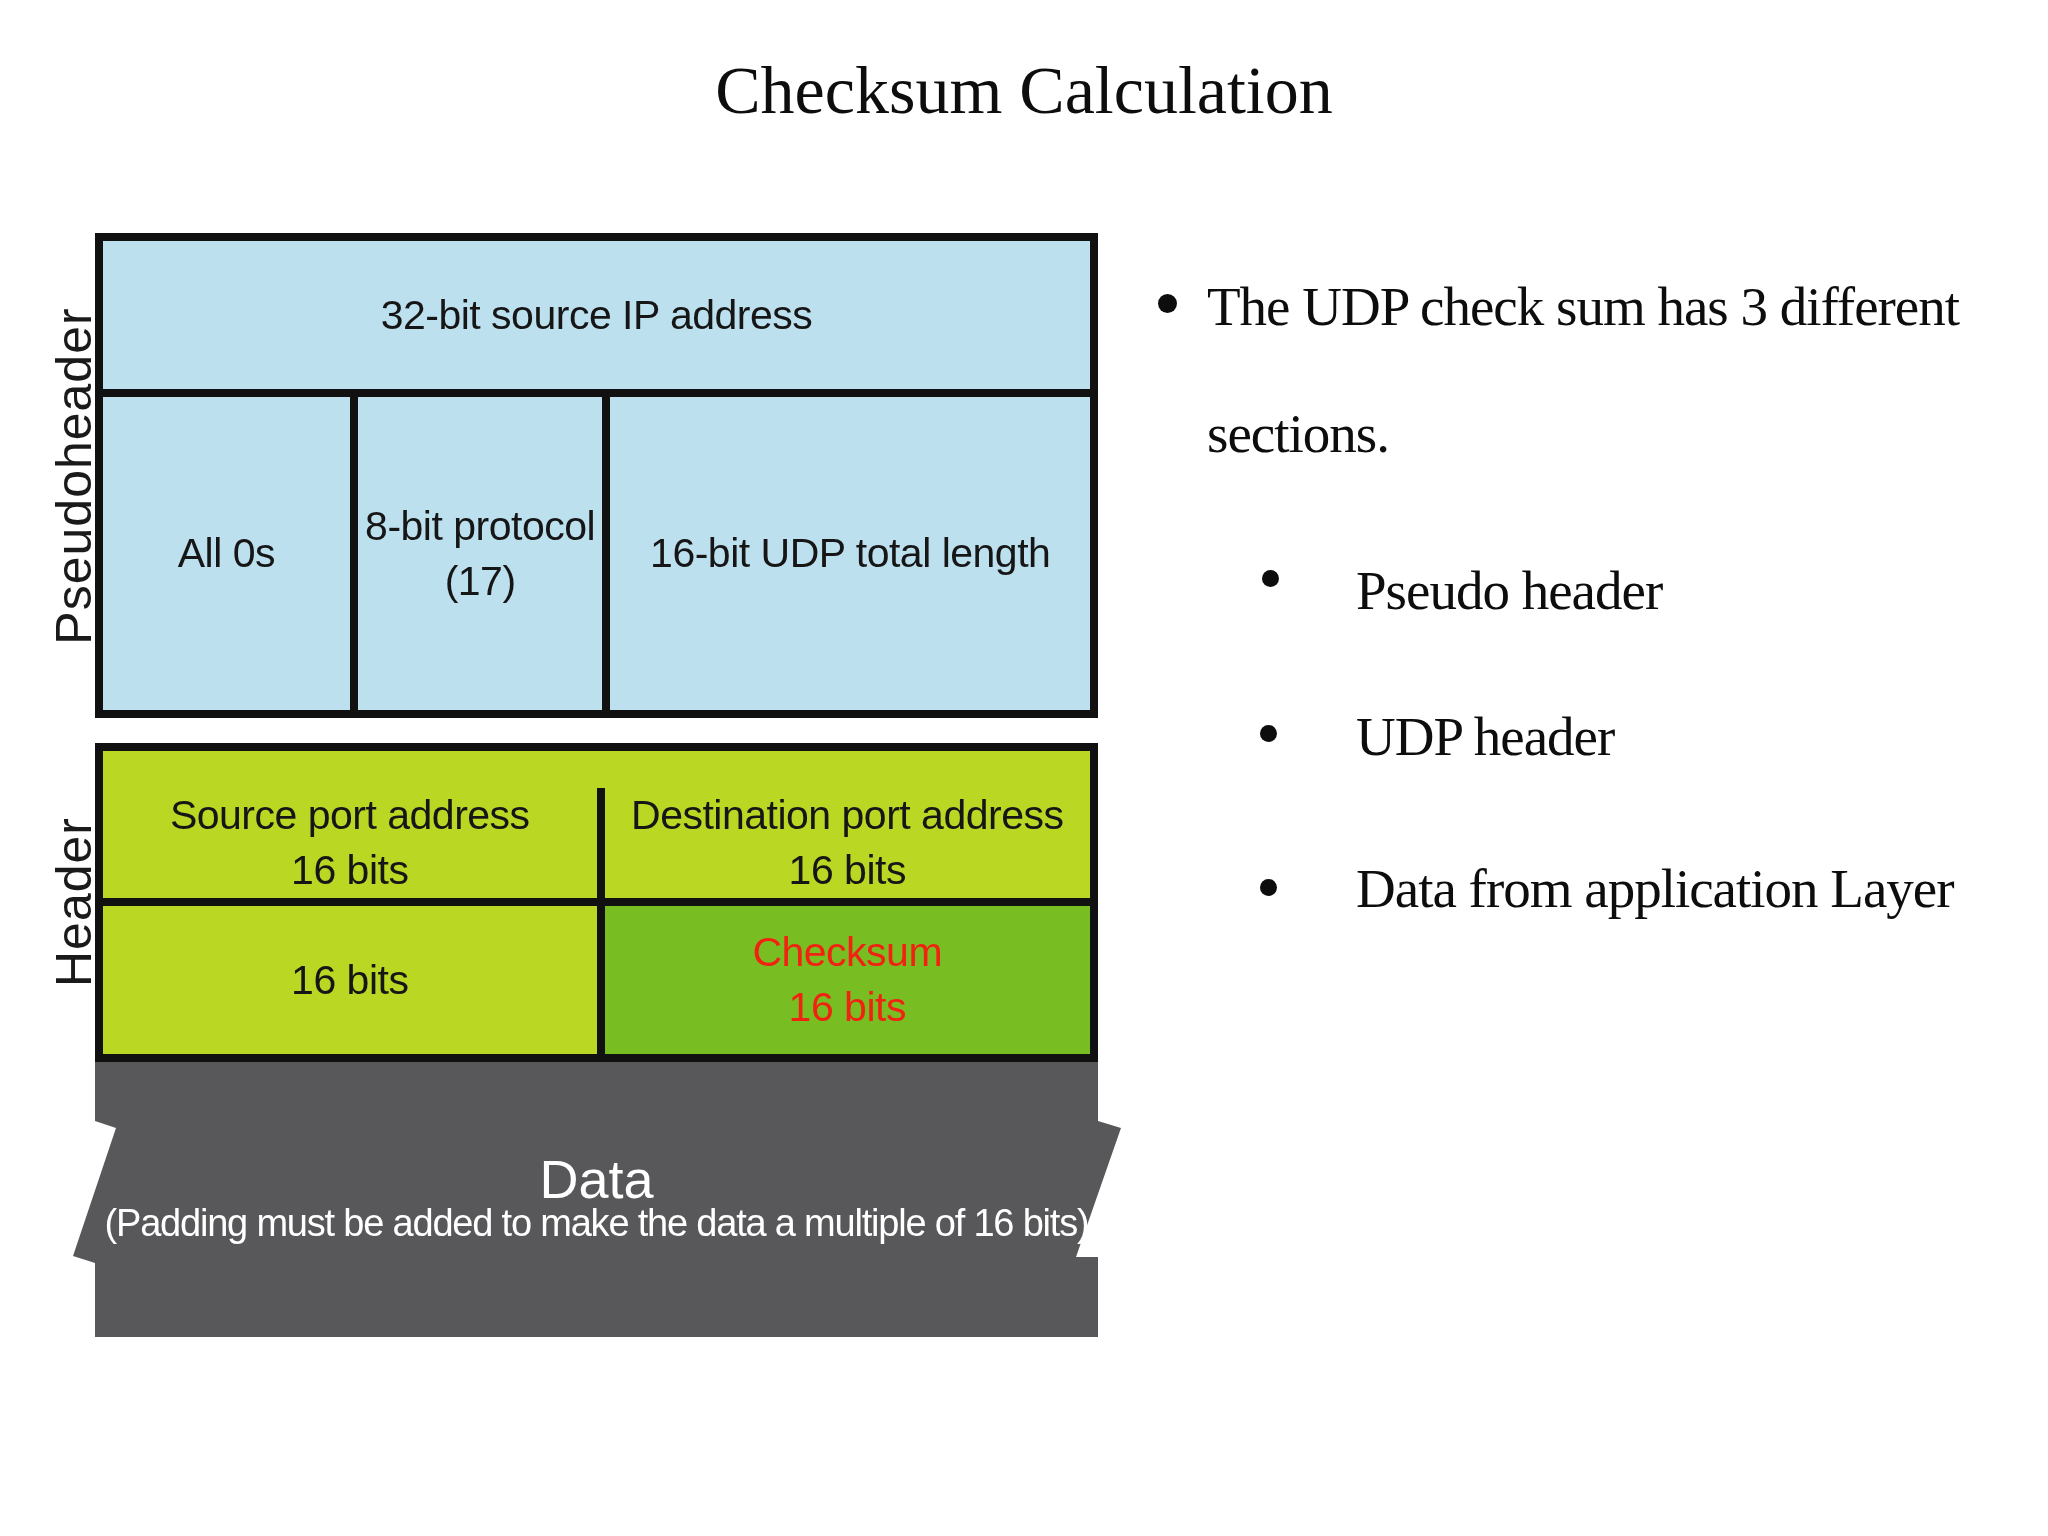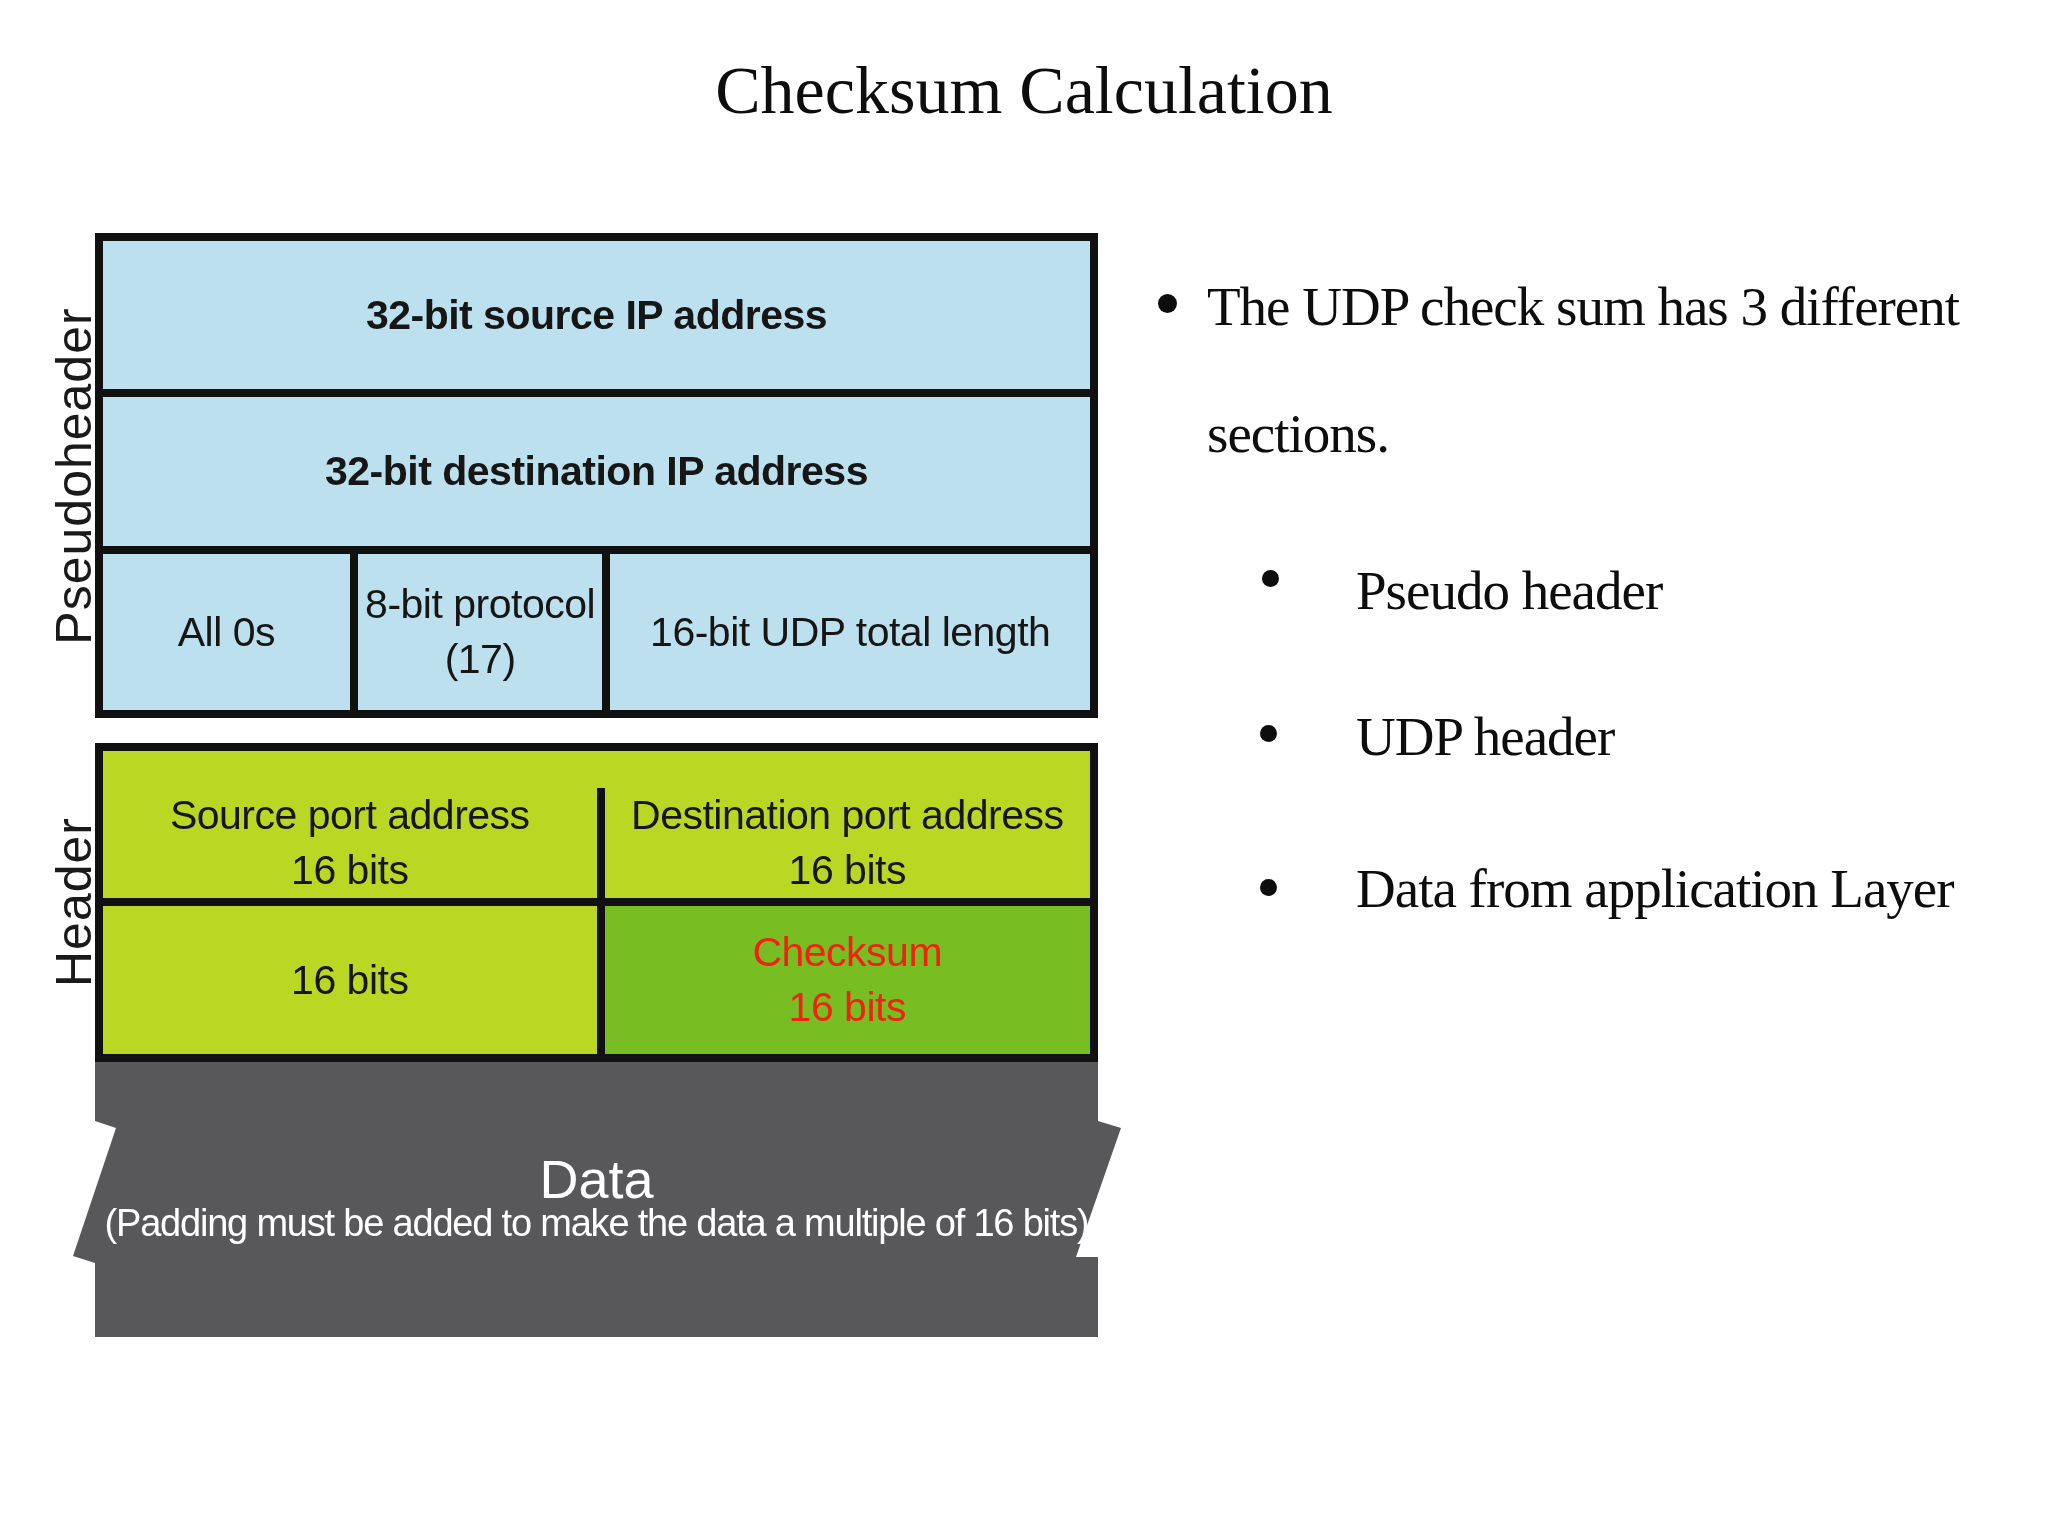--- a/index.html
+++ b/index.html
@@ -67,21 +67,21 @@
     display: flex;
     flex-direction: column;
     align-items: center;
     justify-content: center;
     text-align: center;
     font-size: 41px;
     letter-spacing: -0.5px;
     line-height: 55px;
     white-space: nowrap;
   }
-  .cell.full { flex: 1; font-weight: bold; }
+  .cell.full { flex: 1; }
   .cell.bl { border-left: 8px solid #111111; }
   .c-all0s { width: 25%; }
   .c-proto { width: 25.6%; }
   .c-rest  { flex: 1; }
   .c-half  { width: 50%; }
   .cell.checksum { background: #78BE23; color: #F22213; }
 
   
   svg.shape-layer {
     position: absolute; left: 0; top: 0;
@@ -148,23 +148,20 @@
 
   <h1 class="title">Checksum Calculation</h1>
 
   <div class="vlabel pseudo">Pseudoheader</div>
   <div class="vlabel header">Header</div>
 
   <div class="box pseudo-box">
     <div class="row divided r1">
       <div class="cell full">32-bit source IP address</div>
     </div>
-    <div class="row divided r2">
-      <div class="cell full">32-bit destination IP address</div>
-    </div>
     <div class="row r3">
       <div class="cell c-all0s">All 0s</div>
       <div class="cell c-proto bl">
         <div>8-bit protocol</div>
         <div>(17)</div>
       </div>
       <div class="cell c-rest bl">16-bit UDP total length</div>
     </div>
   </div>
 

